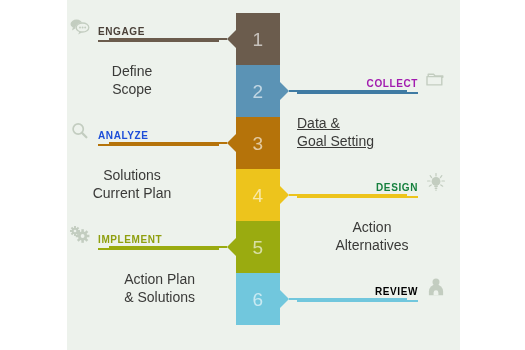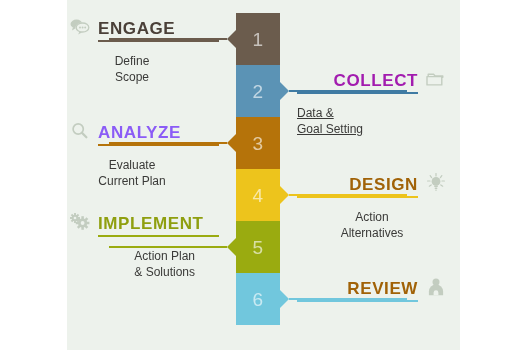--- a/index.html
+++ b/index.html
@@ -34,26 +34,26 @@
   
   .item{position:absolute;}
   .item.lft{text-align:right;}
   .item.rgt{text-align:left;}
 
   .titlerow{display:flex;align-items:flex-end;gap:7px;}
   .item.rgt .titlerow{justify-content:flex-end;}
 
   .title{
     font-family:"Liberation Sans Narrow","Liberation Sans",sans-serif;
-    font-size:17px;font-weight:700;letter-spacing:.6px;
+    font-size:10px;font-weight:700;letter-spacing:.6px;
     text-transform:uppercase;line-height:1;white-space:nowrap;
   }
   .desc{
-    font-size:12px;color:#3a3a38;line-height:1.32;
-    margin-top:12px;white-space:pre-line;
+    font-size:14px;color:#3a3a38;line-height:1.32;
+    margin-top:20px;white-space:pre-line;
   }
   .rule{height:2px;margin-top:3px;}
 
   .ico{width:22px;height:20px;flex:0 0 22px;display:block;}
   .ico svg{display:block;width:22px;height:20px;}
 
   
   .conn{position:absolute;height:2px;}
 </style>
 </head>
@@ -125,30 +125,30 @@
       </div>
       <div class="conn" style="background: rgb(63, 123, 163); top: 90px; left: 289px; width: 118px;"></div>
       <div class="item lft" style="left: 69px; width: 150px; top: 121px;">
         <div class="titlerow">
           <span class="ico">
             <svg viewBox="0 0 22 20" xmlns="http://www.w3.org/2000/svg">
               <circle cx="9.2" cy="8" r="5.1" fill="none" stroke="#c3cdc0" stroke-width="1.7"></circle>
               <line x1="13" y1="11.9" x2="17.4" y2="16.3" stroke="#c3cdc0" stroke-width="2.2" stroke-linecap="round"></line>
             </svg>
           </span>
-          <span class="title" style="color: #8b5cf6;">ANALYZE</span>
+          <span class="title" style="color: #1d4ed8;">ANALYZE</span>
         </div>
         <div class="rule" style="background: rgb(181, 115, 10); margin-left: 29px;"></div>
-        <div class="desc" style="text-align: center; padding-right: 24px;">Evaluate
+        <div class="desc" style="text-align: center; padding-right: 24px;">Solutions
 Current Plan</div>
       </div>
       <div class="conn" style="background: rgb(181, 115, 10); top: 142px; left: 109px; width: 118px;"></div>
       <div class="item rgt" style="left: 297px; width: 150px; top: 173px;">
         <div class="titlerow">
-          <span class="title" style="color: #a16207;">DESIGN</span>
+          <span class="title" style="color: #15803d;">DESIGN</span>
           <span class="ico">
             <svg viewBox="0 0 22 20" xmlns="http://www.w3.org/2000/svg">
               <g stroke="#c3cdc0" stroke-width="1.2" stroke-linecap="round">
                 <line x1="11" y1="0.6" x2="11" y2="3"></line>
                 <line x1="5.2" y1="2.6" x2="6.6" y2="4.6"></line>
                 <line x1="16.8" y1="2.6" x2="15.4" y2="4.6"></line>
                 <line x1="2.6" y1="8" x2="5" y2="8"></line>
                 <line x1="19.4" y1="8" x2="17" y2="8"></line>
                 <line x1="4.3" y1="13.2" x2="6.2" y2="11.9"></line>
                 <line x1="17.7" y1="13.2" x2="15.8" y2="11.9"></line>
@@ -158,21 +158,21 @@
               <rect x="9.7" y="14.6" width="2.6" height="1.4" rx="0.5" fill="#c3cdc0"></rect>
               <rect x="10.2" y="16.5" width="1.6" height="1.2" rx="0.4" fill="#c3cdc0"></rect>
             </svg>
           </span>
         </div>
         <div class="rule" style="background: rgb(237, 196, 28); margin-right: 29px;"></div>
         <div class="desc" style="text-align: center; padding-left: 0px;">Action
 Alternatives</div>
       </div>
       <div class="conn" style="background: rgb(237, 196, 28); top: 194px; left: 289px; width: 118px;"></div>
-      <div class="item lft" style="left: 69px; width: 150px; top: 212px;">
+      <div class="item lft" style="left: 69px; width: 150px; top: 225px;">
         <div class="titlerow">
           <span class="ico">
             <svg viewBox="0 0 22 20" xmlns="http://www.w3.org/2000/svg">
               <rect x="5.05" y="1" width="1.9" height="3.9" fill="#c3cdc0" transform="rotate(0 6 6)"></rect>
               <rect x="5.05" y="1" width="1.9" height="3.9" fill="#c3cdc0" transform="rotate(45 6 6)"></rect>
               <rect x="5.05" y="1" width="1.9" height="3.9" fill="#c3cdc0" transform="rotate(90 6 6)"></rect>
               <rect x="5.05" y="1" width="1.9" height="3.9" fill="#c3cdc0" transform="rotate(135 6 6)"></rect>
               <rect x="5.05" y="1" width="1.9" height="3.9" fill="#c3cdc0" transform="rotate(180 6 6)"></rect>
               <rect x="5.05" y="1" width="1.9" height="3.9" fill="#c3cdc0" transform="rotate(225 6 6)"></rect>
               <rect x="5.05" y="1" width="1.9" height="3.9" fill="#c3cdc0" transform="rotate(270 6 6)"></rect>
@@ -193,21 +193,21 @@
           </span>
           <span class="title" style="color: rgb(143, 159, 15);">IMPLEMENT</span>
         </div>
         <div class="rule" style="background: rgb(154, 171, 16); margin-left: 29px;"></div>
         <div class="desc" style="text-align: right; padding-right: 24px;">Action Plan
 &amp; Solutions</div>
       </div>
       <div class="conn" style="background: rgb(154, 171, 16); top: 246px; left: 109px; width: 118px;"></div>
       <div class="item rgt" style="left: 297px; width: 150px; top: 277px;">
         <div class="titlerow">
-          <span class="title" style="color: #a16207;">REVIEW</span>
+          <span class="title" style="color: #000000;">REVIEW</span>
           <span class="ico">
             <svg viewBox="0 0 22 20" xmlns="http://www.w3.org/2000/svg">
               <circle cx="11" cy="5.1" r="3.5" fill="#c3cdc0"></circle>
               <path d="M3.9 18.2 v-3.6 a7.1 7.1 0 0 1 14.2 0 v3.6 z" fill="#c3cdc0"></path>
               <path d="M8.6 18.2 v-2.5 a2.4 2.4 0 0 1 4.8 0 v2.5 z" fill="#edf2ec"></path>
             </svg>
           </span>
         </div>
         <div class="rule" style="background: rgb(113, 199, 221); margin-right: 29px;"></div>
       </div>

